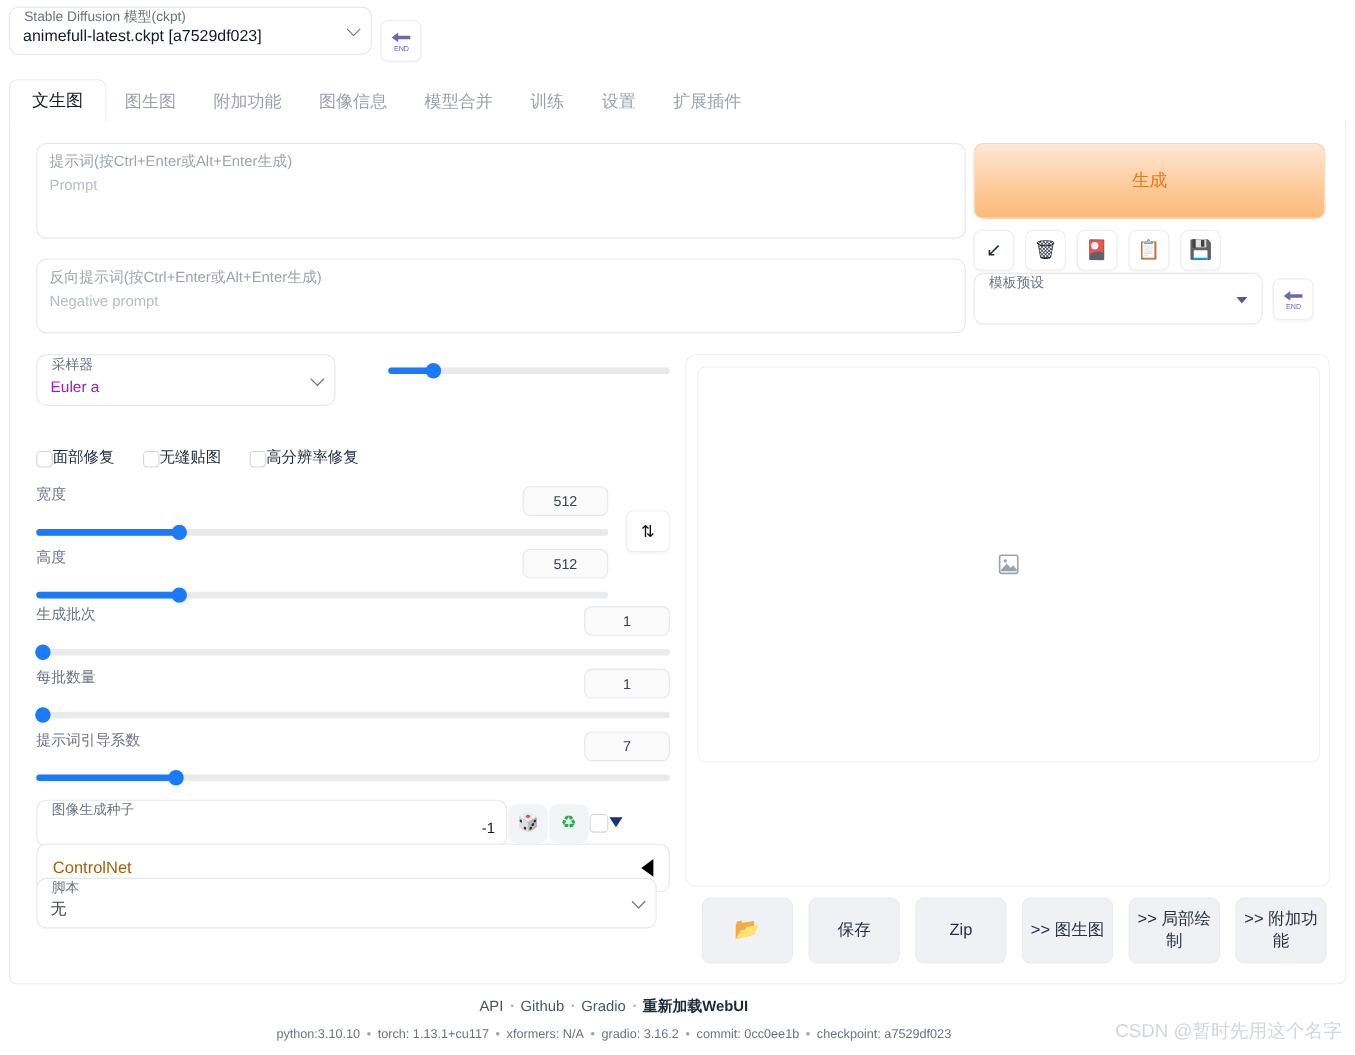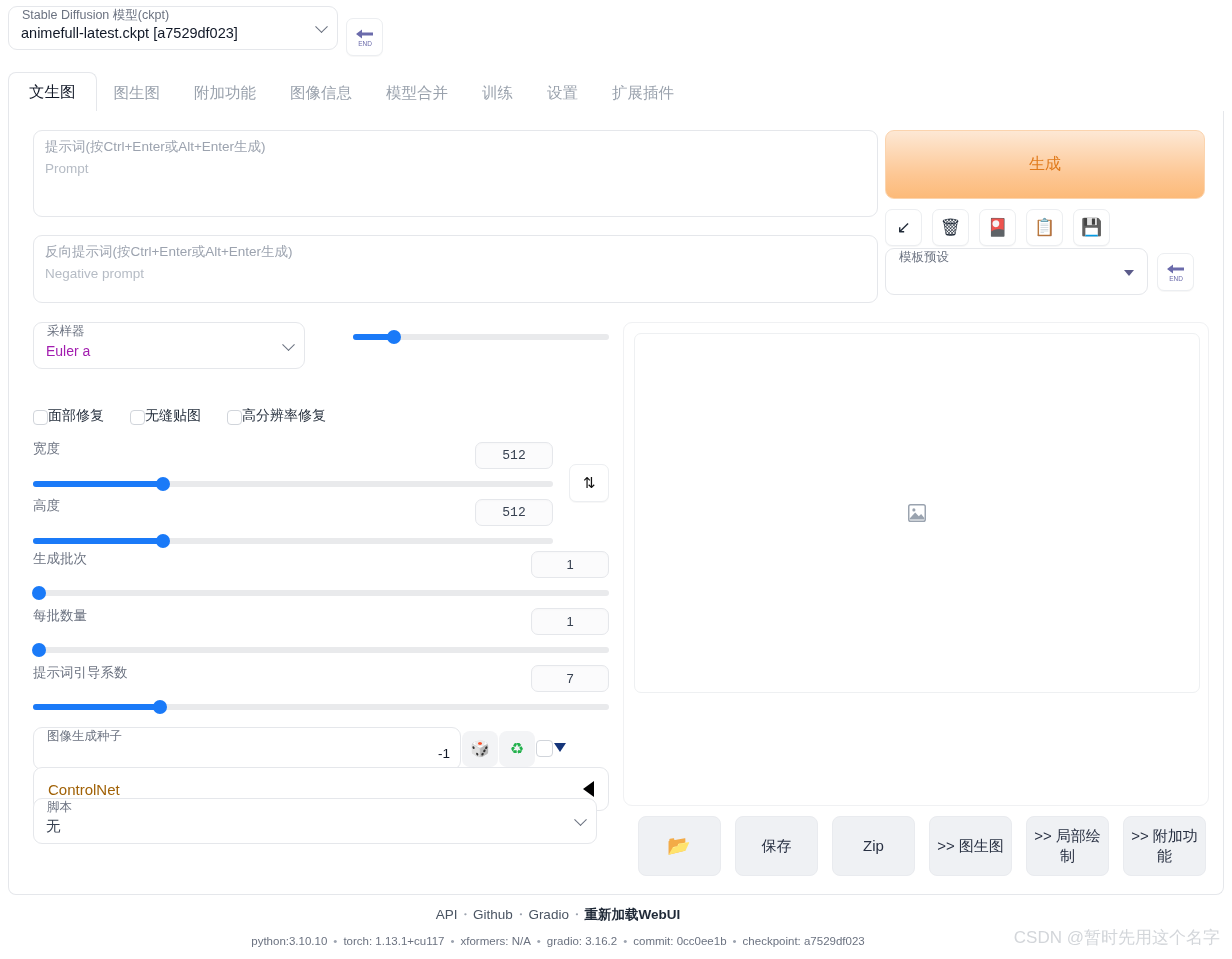--- a/index.html
+++ b/index.html
@@ -198,21 +198,21 @@
     display: flex; align-items: center; gap: 26px;
   }
   .chk { display: flex; align-items: flex-end; gap: 0; }
   .chk .cbox {
     width: 15px; height: 15px;
     border: 1px solid #d1d5db; border-radius: 4px; background: #fff;
   }
   .chk .clabel { font-size: 14px; color: #1f2937; }
 
   .wh-wrap { position: absolute; left: 0; top: 120px; width: 576px; }
-  .wh-left { width: 520px; font-family: Liberation Mono, monospace; }
+  .wh-left { width: 520px; }
   .wh-head { display: flex; align-items: flex-start; justify-content: space-between; }
   .swapbtn {
     position: absolute; right: 0; top: 22px;
     width: 40px; height: 38px;
     border: 1px solid #eceef1; border-radius: 7px; background: #fff;
     display: flex; align-items: center; justify-content: center;
     font-size: 15px; color: #111;
     box-shadow: 0 1px 1px rgba(0,0,0,0.035);
   }
 

